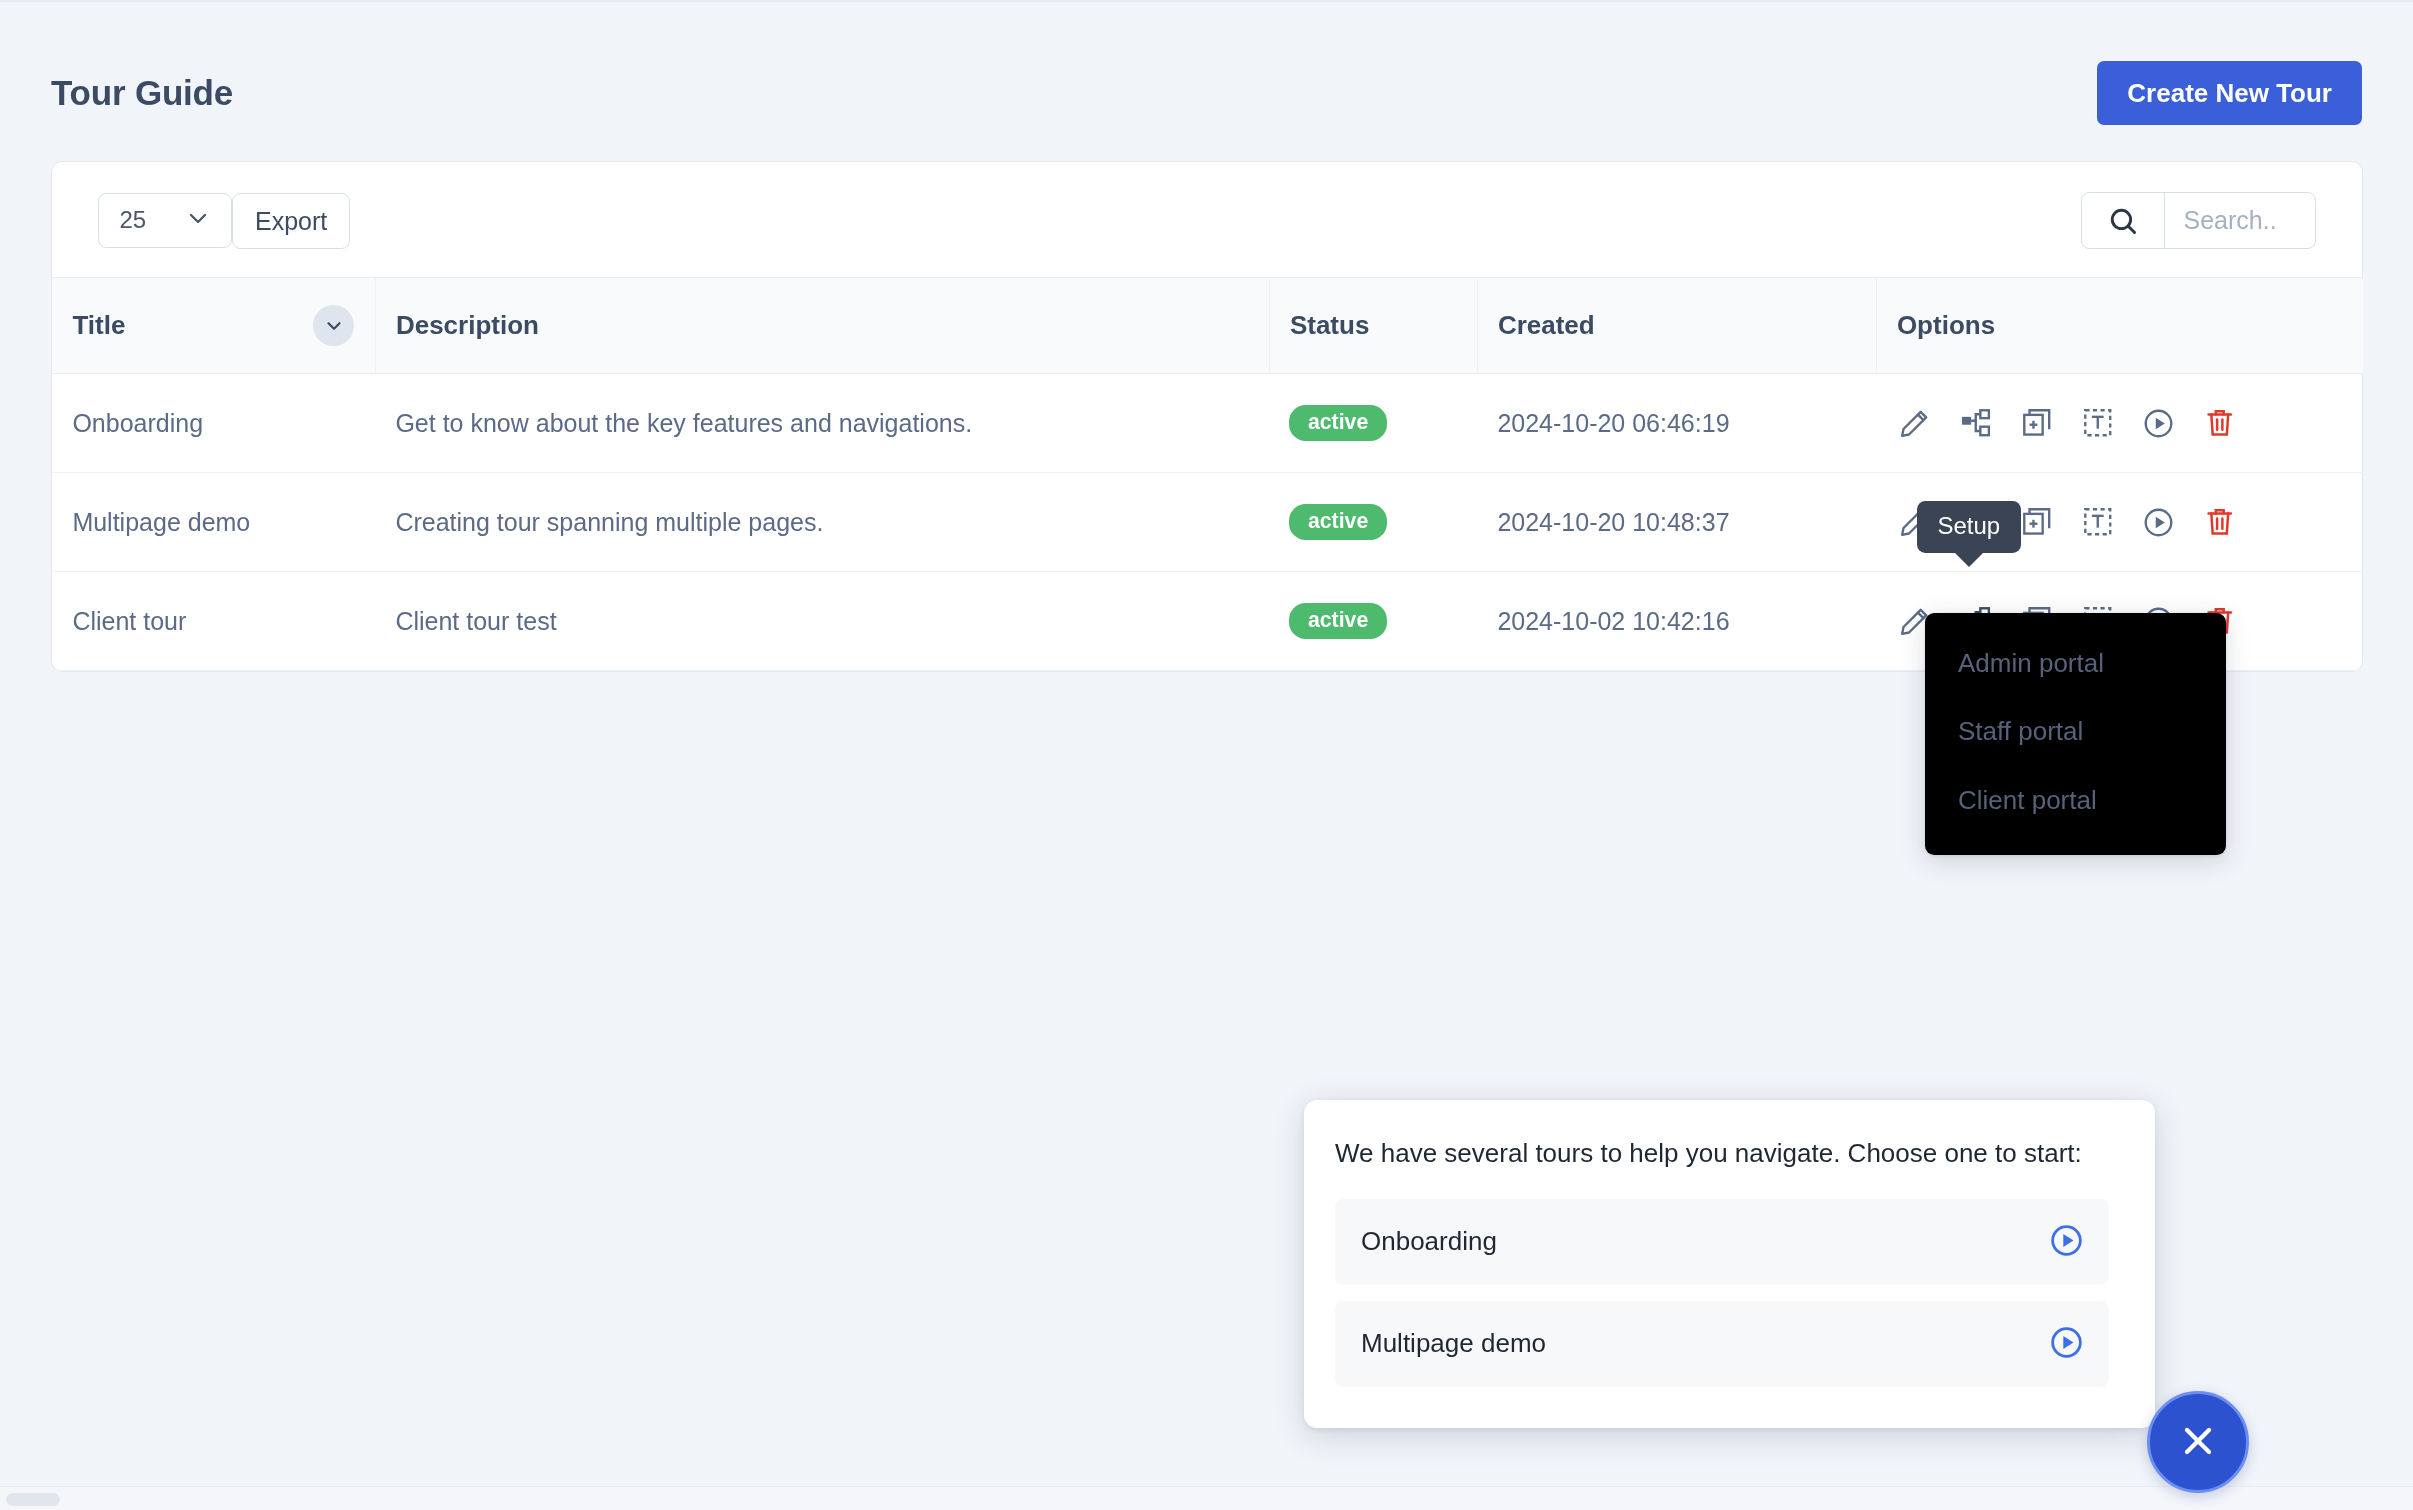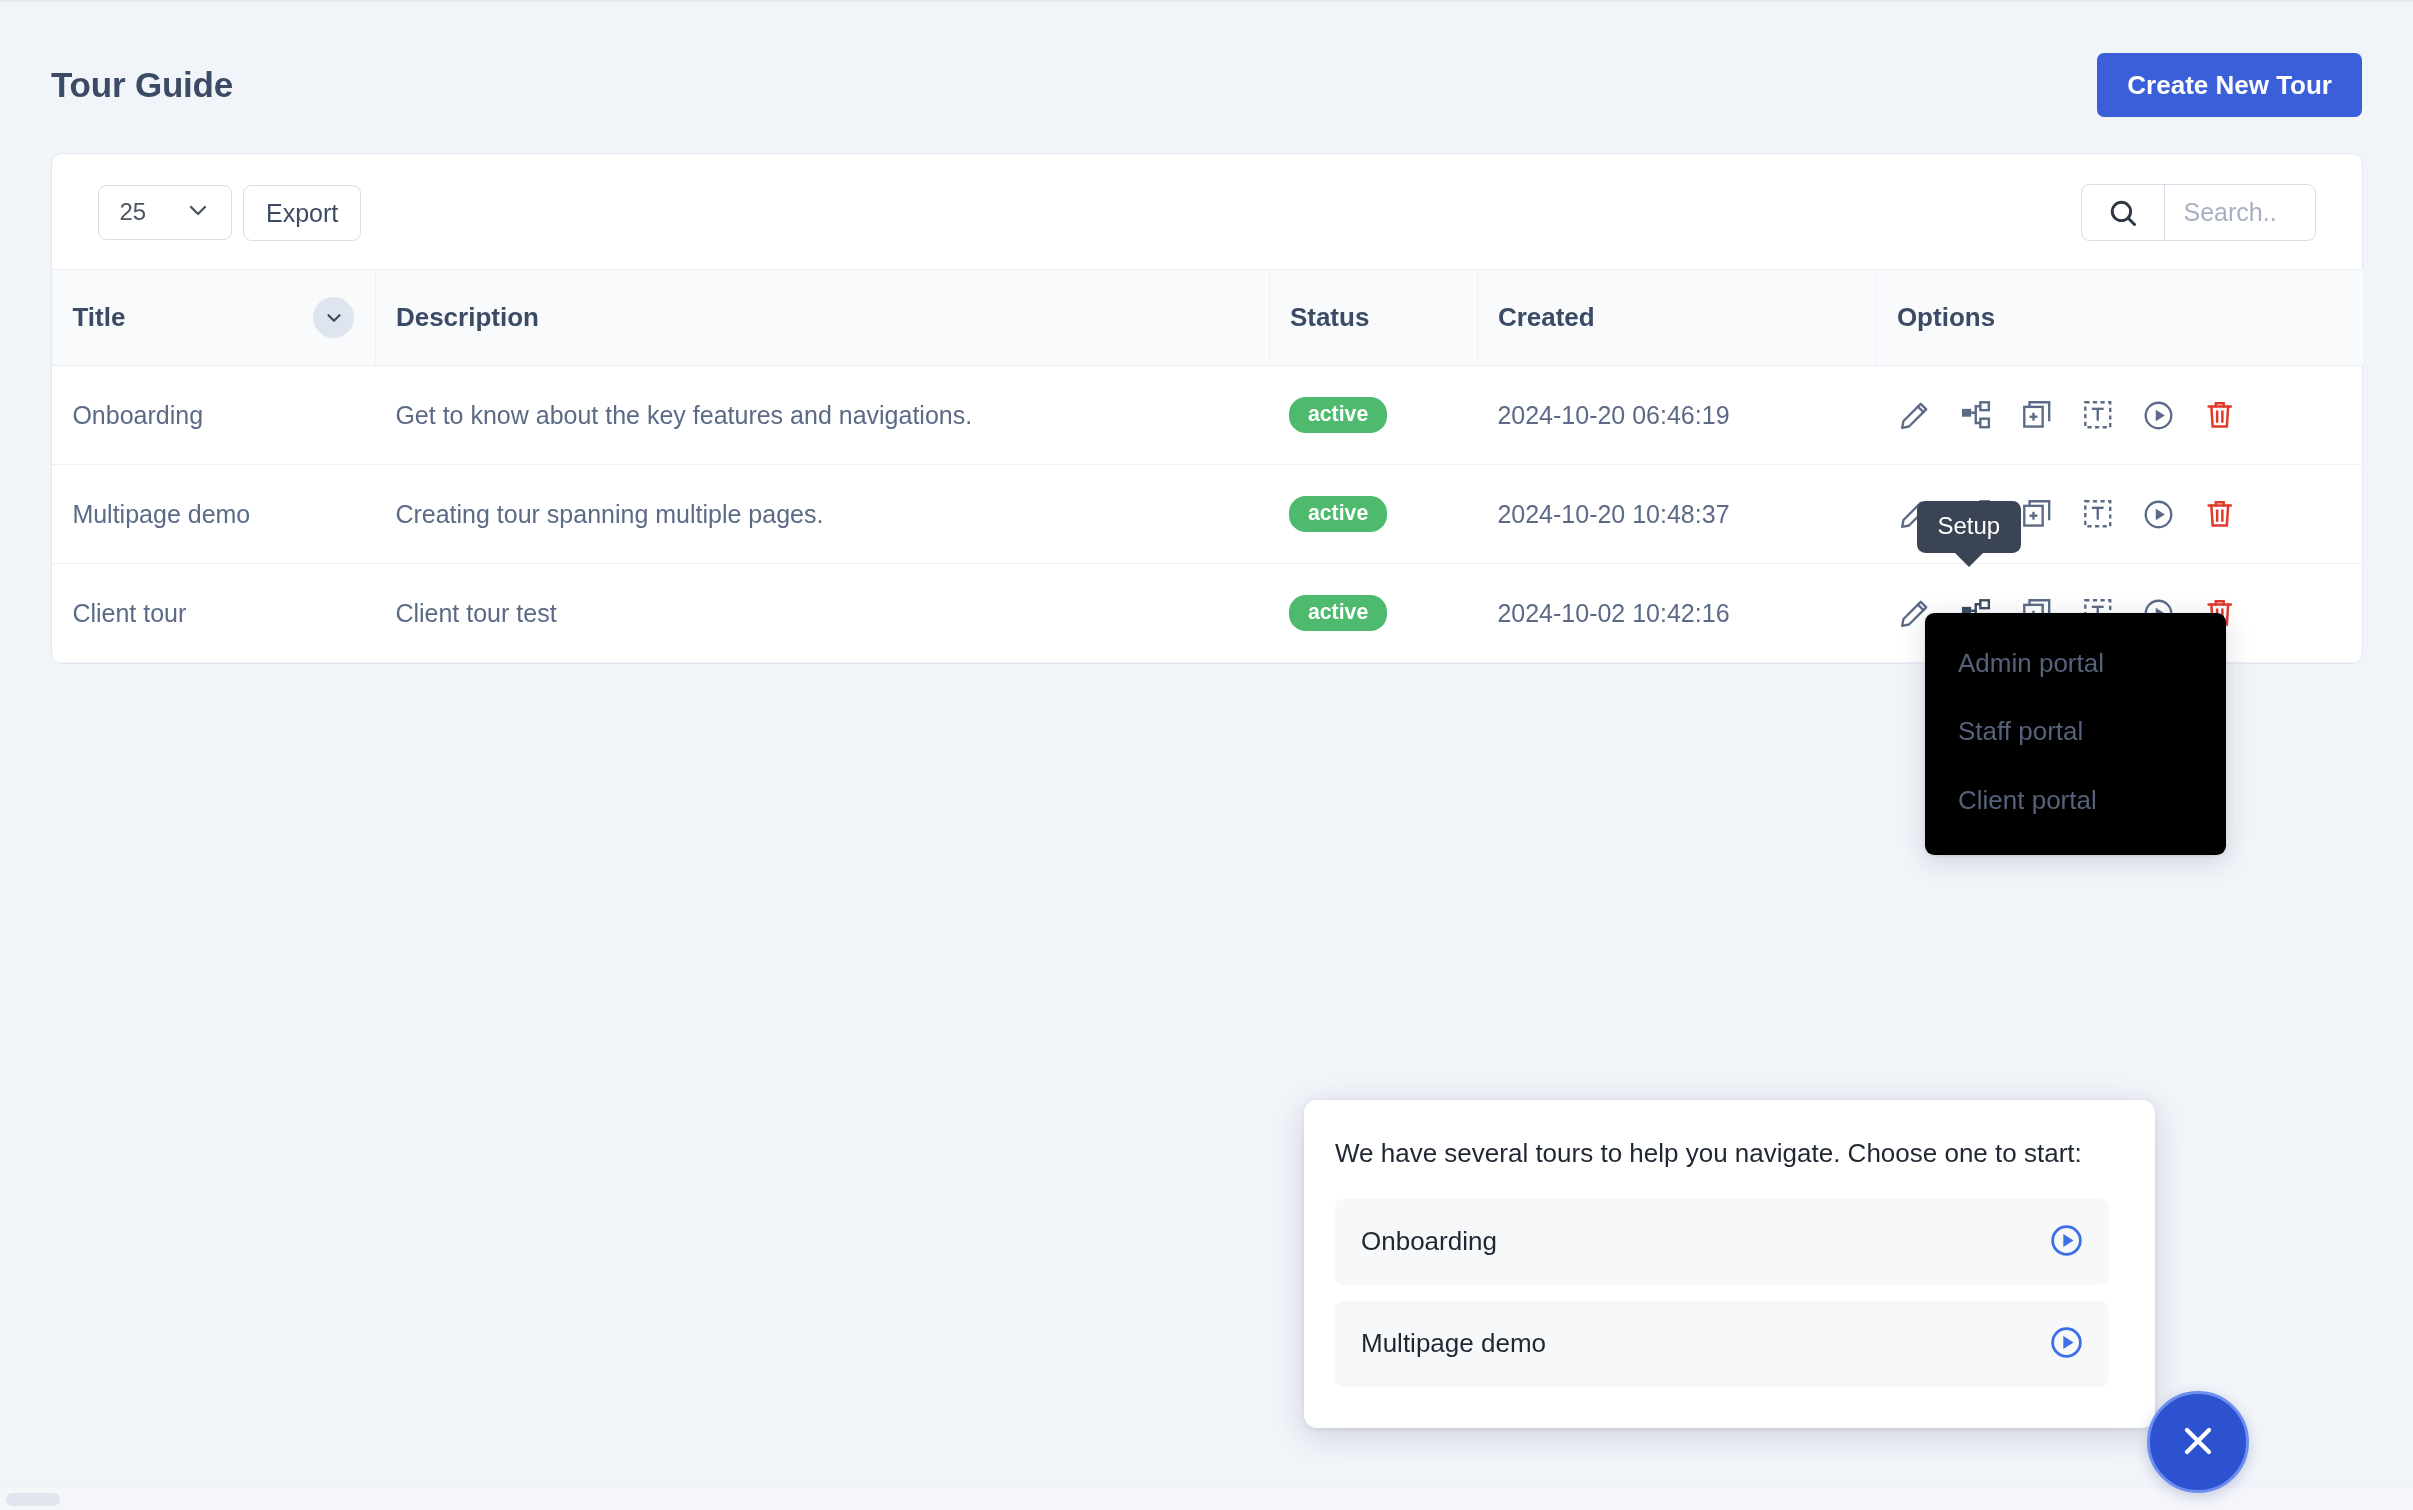--- a/index.html
+++ b/index.html
@@ -24,21 +24,21 @@
     top: 0; left: 0; right: 0;
     height: 1.9px;
     background: #e4e9f2;
   }
 
   .page {
     position: absolute;
     top: 0; left: 0;
     width: 2413px;
     height: 1484px;
-    padding: 0 51px;
+    padding: 8px 51px;
   }
 
   
   .page-header {
     display: flex;
     align-items: center;
     justify-content: space-between;
     height: 153px;
     padding-top: 16.7px;
   }
@@ -76,21 +76,21 @@
   .toolbar {
     display: flex;
     align-items: center;
     justify-content: space-between;
     padding: 30px 46px 28px 46px;
   }
 
   .toolbar-left {
     display: flex;
     align-items: center;
-    gap: 11px;
+    gap: 0;
   }
 
   .select-wrap {
     position: relative;
     display: inline-block;
   }
 
   .page-size-select {
     appearance: none;
     -webkit-appearance: none;

